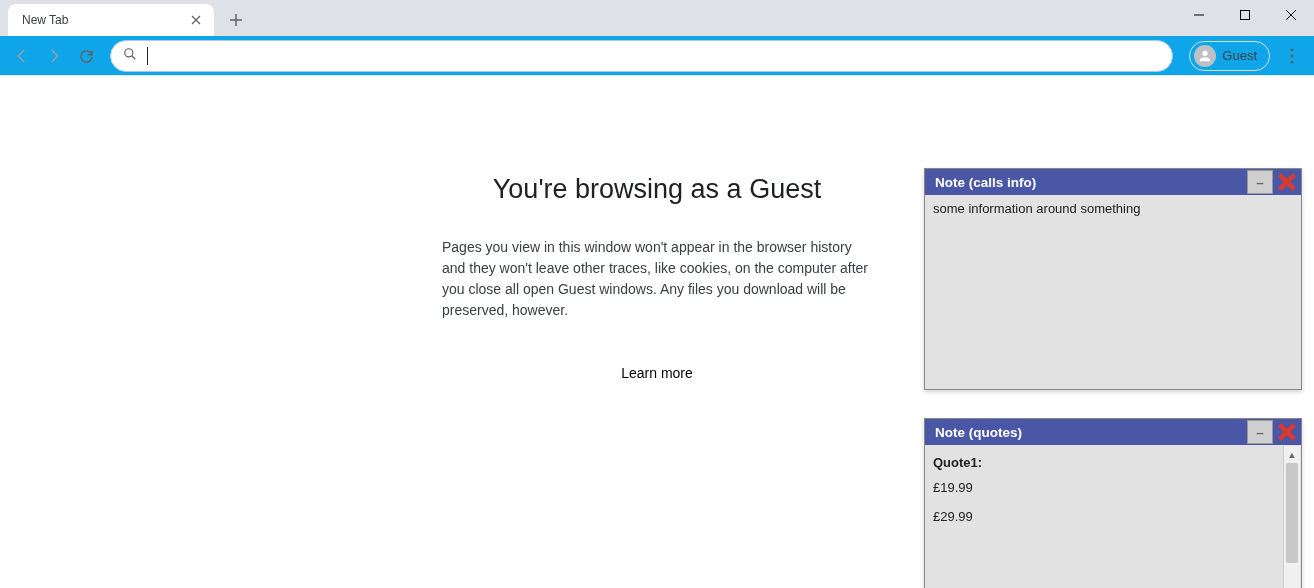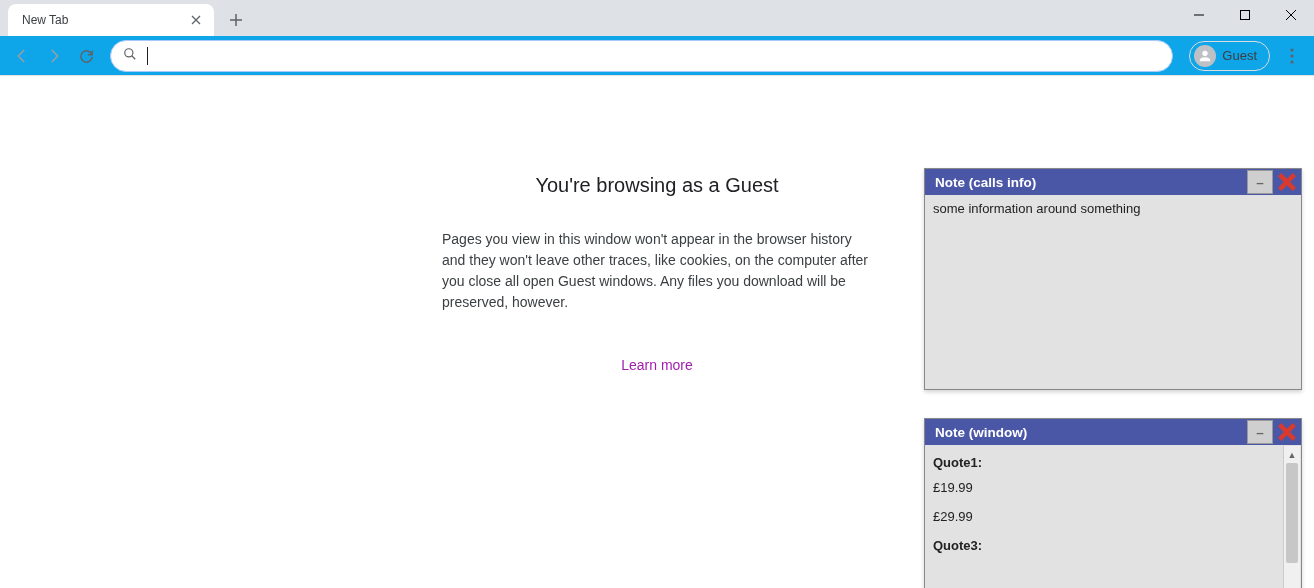--- a/index.html
+++ b/index.html
@@ -123,36 +123,36 @@
     background: #fff;
   }
   .guest-block {
     position: absolute;
     left: 50%; transform: translateX(-50%);
     top: 98px;
     width: 430px;
     text-align: left;
   }
   .guest-title {
-    font-size: 20px;
+    font-size: 27px;
     color: #202124;
     text-align: center;
     margin-bottom: 32px;
     font-weight: 400;
   }
   .guest-text {
     font-size: 14px;
     color: #3c4043;
     line-height: 1.5;
     margin-bottom: 44px;
   }
   .learn-more {
     display: block;
     text-align: center;
-    color: #a21caf;
+    color: #000000;
     font-size: 14px;
     text-decoration: none;
     cursor: pointer;
   }
   
   .note {
     position: absolute;
     width: 378px;
     background: #e2e2e2;
     border: 1px solid #888;
@@ -316,33 +316,32 @@
         <svg width="22" height="22" viewBox="0 0 24 24">
             <path d="M4 4 L20 20 M20 4 L4 20"></path>
           </svg>
       </div>
     </div>
     <div class="note-body">some information around something</div>
   </div>
 
   <div class="note note2">
     <div class="note-header">
-      <span class="note-header-title">Note (window)</span>
+      <span class="note-header-title">Note (quotes)</span>
       <div class="note-min">–</div>
       <div class="note-close">
         <svg width="22" height="22" viewBox="0 0 24 24">
             <path d="M4 4 L20 20 M20 4 L4 20"></path>
           </svg>
       </div>
     </div>
     <div class="note-body">
       <div class="quote-label">Quote1:</div>
       <div class="quote-val">£19.99</div>
       <div class="quote-val">£29.99</div>
-      <div class="quote-label">Quote3:</div>
       <div class="quote-val"></div>
     </div>
     <div class="scrollbar">
       <div class="sb-arrow">▲</div>
       <div class="sb-thumb"></div>
 
     </div>
   </div>
 </div>
 

